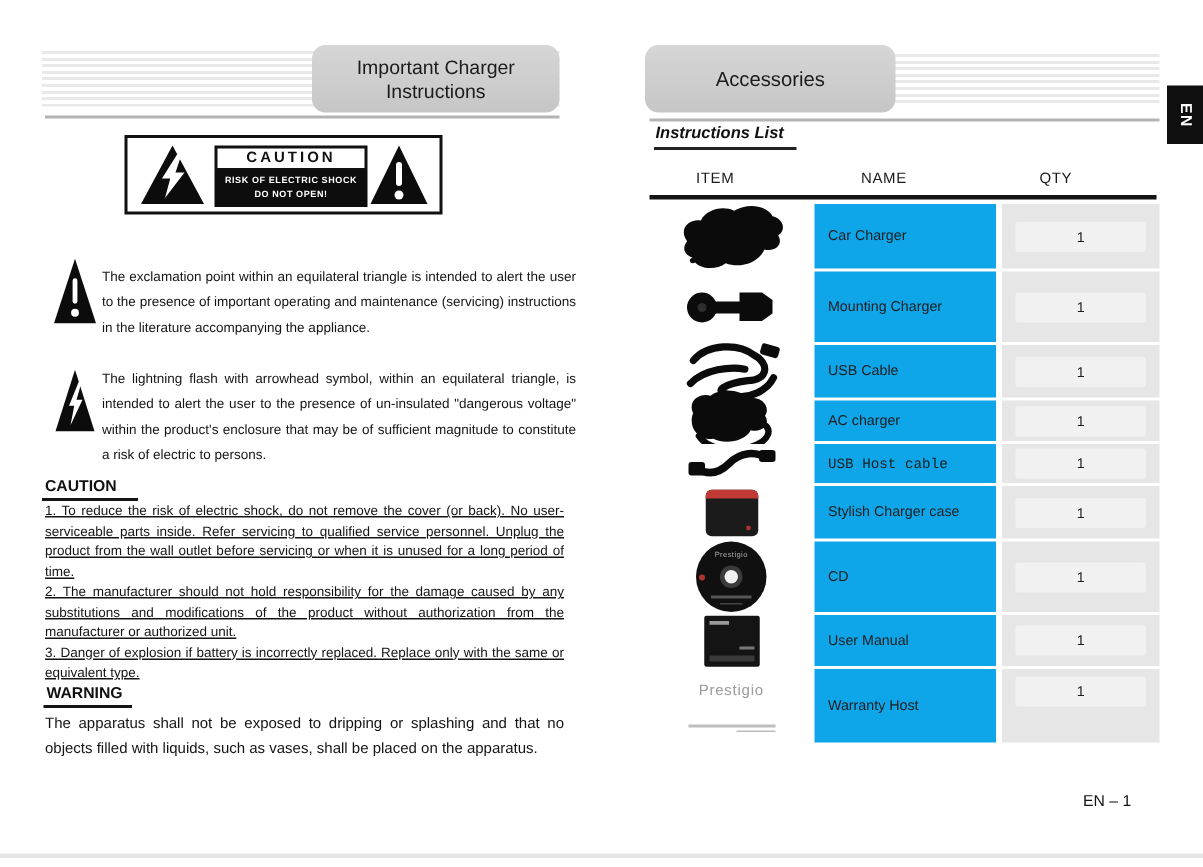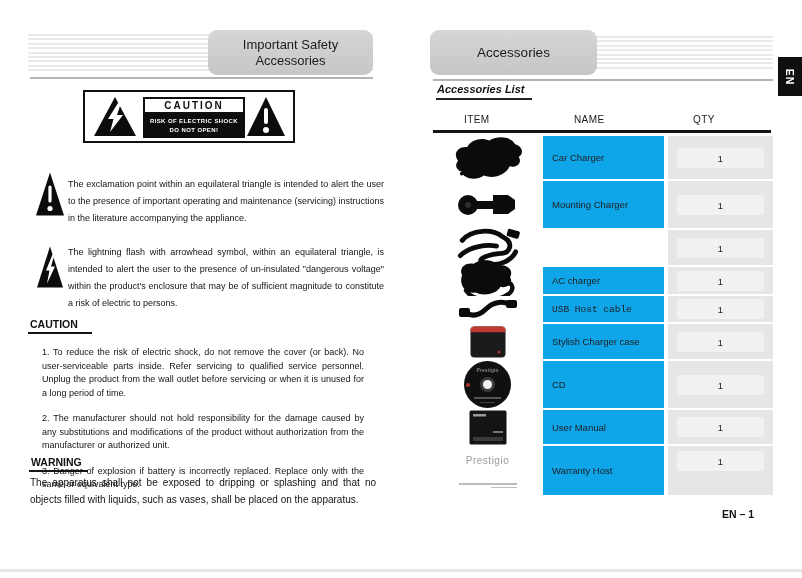--- a/index.html
+++ b/index.html
@@ -44,21 +44,21 @@
     text-align:justify;color:#141414;}
   .nt-1{top:176px;}
   .nt-2{top:244px;}
 
   .sec-heading{position:absolute;font-size:10.5px;font-weight:bold;color:#111;
     border-bottom:2px solid #151515;padding:0 14px 2px 2px;}
   .caution-heading{left:28px;top:318px;}
   .warning-heading{left:29px;top:456px;padding-right:6px;text-align:right;}
   .caution-text{position:absolute;left:30px;top:334px;width:346px;font-size:9px;
     line-height:13.5px;text-align:justify;color:#141414;}
-  .caution-text p{margin:12px;}
+  .caution-text p{margin:0;text-decoration:underline;}
   .warning-text{position:absolute;left:30px;top:474px;width:346px;font-size:10px;
     line-height:17px;text-align:justify;color:#141414;}
 
   
   .acc-list-heading{position:absolute;left:436px;top:83px;font-size:11px;font-weight:bold;
     font-style:italic;color:#111;border-bottom:2px solid #222;padding:0 8px 3px 1px;}
   .col-head{position:absolute;top:114px;font-size:10px;color:#1a1a1a;letter-spacing:.4px;padding-left:24px;}
   .ch-item{left:440px;} .ch-name{left:550px;} .ch-qty{left:669px;}
   .table-rule{position:absolute;left:433px;top:130px;width:338px;height:2.5px;background:#151515;}
 
@@ -83,35 +83,35 @@
   .cd-l1{bottom:9px;height:2.5px;}
   .cd-l2{bottom:5px;height:1.5px;left:16px;right:16px;background:#444;}
 
   
   .warranty{display:flex;flex-direction:column;align-items:center;margin-top:9px;}
   .brand{font-size:10px;color:#9b9b9b;letter-spacing:.5px;}
   .fineprint{margin-top:17px;width:58px;display:block;}
   .fineprint i{display:block;background:#bdbdbd;height:1.5px;margin-left:auto;}
   .fp1{width:58px;} .fp2{width:26px;margin-top:2px;}
 
-  .page-number{position:absolute;left:722px;top:508px;font-size:10.5px;font-weight:bold;color:#111;}
+  .page-number{position:absolute;left:722px;top:528px;font-size:10.5px;font-weight:normal;color:#111;}
   .en-tab{position:absolute;left:778px;top:57px;width:24px;height:39px;background:#0f0f0f;
     display:flex;align-items:center;justify-content:center;}
   .en-tab span{color:#fff;font-size:10.5px;font-weight:bold;letter-spacing:1px;
     transform:rotate(90deg);display:block;}
   .bottom-line{position:absolute;left:0;top:569px;width:802px;height:3px;background:#e6e6e6;}
 </style>
 </head>
 <body>
 
 <div class="sheet" id="sheet">
 
   <div class="stripes stripes-left"></div>
   <div class="hdr-box hdr-left">
-    <span>Important Safety Accessories</span>
+    <span>Important Charger Instructions</span>
   </div>
   <div class="divider div-left"></div>
 
   <div class="caution-box">
     <svg class="cb-tri cb-bolt" viewBox="0 0 46 44">
       <path d="M23 2 L44 41 L2 41 Z" fill="#0c0c0c"></path>
       <path d="M26 8 L16 24 L21.5 24 L18 37 L31 20 L25 20 L29 8 Z" fill="#ffffff"></path>
     </svg>
     <div class="cb-center">
       <div class="cb-caution">CAUTION</div>
@@ -149,21 +149,21 @@
 
   <div class="sec-heading warning-heading">WARNING</div>
   <div class="warning-text">The apparatus shall not be exposed to dripping or splashing and that no objects filled with liquids, such as vases, shall be placed on the apparatus.</div>
 
   <div class="stripes stripes-right"></div>
   <div class="hdr-box hdr-right">
     <span>Accessories</span>
   </div>
   <div class="divider div-right"></div>
 
-  <div class="acc-list-heading">Accessories List</div>
+  <div class="acc-list-heading">Instructions List</div>
 
   <div class="col-head ch-item">ITEM</div>
   <div class="col-head ch-name">NAME</div>
   <div class="col-head ch-qty">QTY</div>
   <div class="table-rule"></div>
 
   <div class="page-number">EN – 1</div>
   <div class="en-tab">
     <span>EN</span>
   </div>
@@ -190,20 +190,21 @@
     <div class="qty-cell" style="top: 181px; height: 47px;">
       <div class="qty-box" style="top: 14px;">1</div>
     </div>
     <div class="img-cell" style="top: 230px; height: 35px;">
       <svg width="70" height="42" viewBox="0 0 70 44">
         <path d="M8 14 C18 2 40 2 50 10 C62 16 60 28 46 28 C30 30 20 36 34 38 C48 42 60 34 64 26" stroke="#0b0b0b" stroke-width="5" fill="none" stroke-linecap="round"></path>
         <path d="M6 30 C16 20 34 18 44 20" stroke="#0b0b0b" stroke-width="5" fill="none" stroke-linecap="round"></path>
         <rect x="55" y="3" width="13" height="8" rx="2" fill="#0b0b0b" transform="rotate(16 61 7)"></rect>
       </svg>
     </div>
+    <div class="name-cell" style="top: 230px; height: 35px;">USB Cable</div>
     <div class="qty-cell" style="top: 230px; height: 35px;">
       <div class="qty-box" style="top: 8px;">1</div>
     </div>
     <div class="img-cell" style="top: 267px; height: 27px;">
       <svg width="70" height="46" viewBox="0 0 70 48">
         <path d="M8 18 C4 10 12 4 20 6 C28 0 42 2 46 8 C56 6 62 14 58 20 C62 26 56 32 48 30 C44 38 30 40 22 36 C12 38 4 28 8 18 Z" fill="#0b0b0b"></path>
         <path d="M12 34 C20 46 44 46 56 38 C64 32 60 24 52 26" stroke="#0b0b0b" stroke-width="4.5" fill="none" stroke-linecap="round"></path>
       </svg>
     </div>
     <div class="name-cell" style="top: 267px; height: 27px;">AC charger</div>

